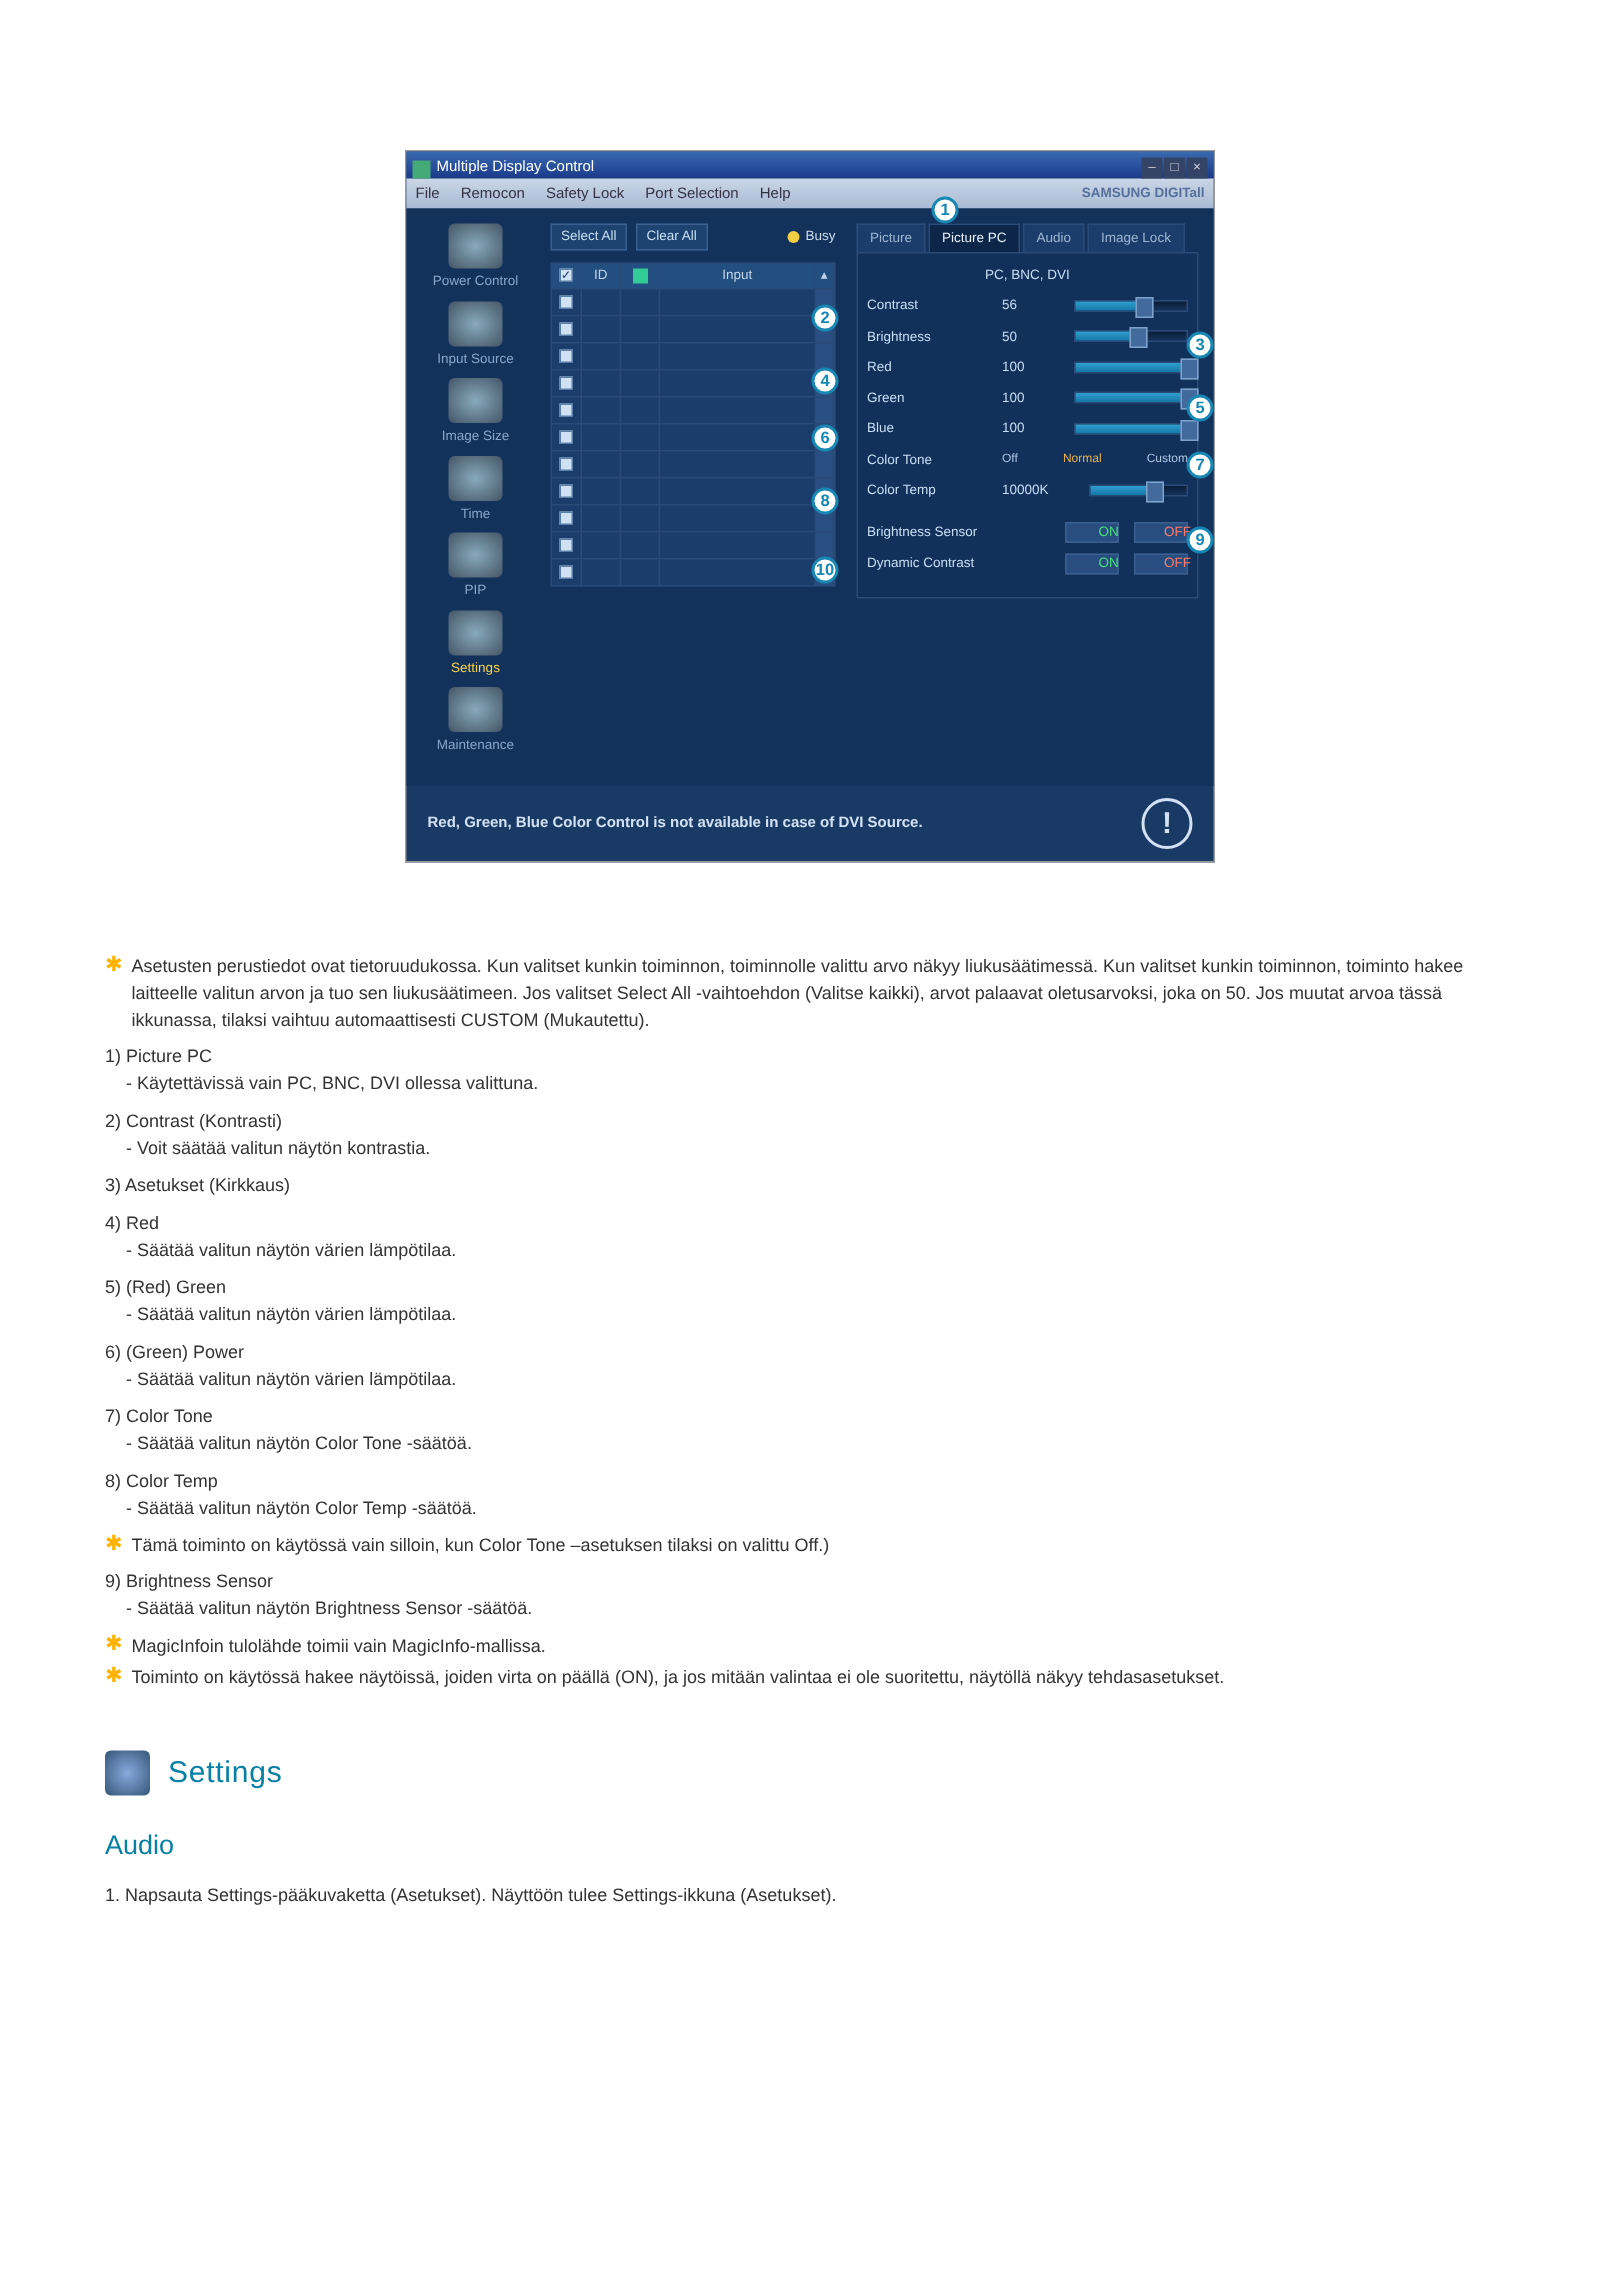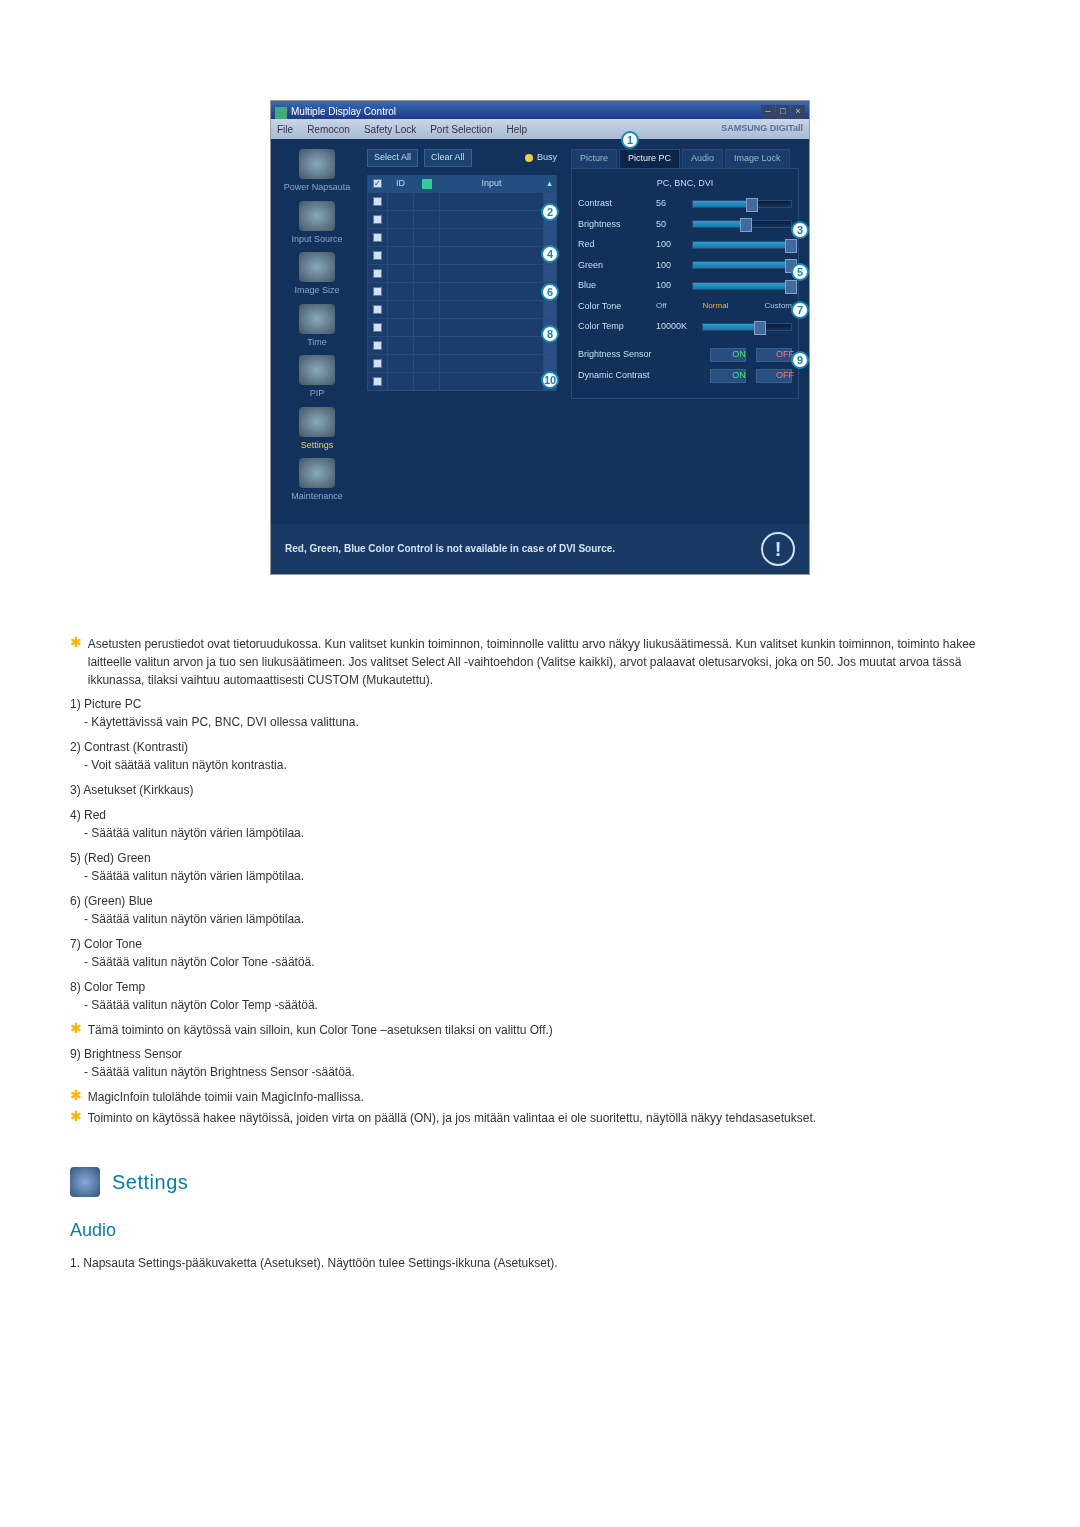--- a/index.html
+++ b/index.html
@@ -28,21 +28,21 @@
   .grid-chk.checked::after{content:"✓"; font-size:8px; color:#1a3a66; line-height:8px; display:block;}
   .grid-body{ }
   .grow{ display:flex; height:18px;}
   .gc{ border-right:1px solid #2a4a78;border-top:1px solid #2a4a78; display:flex;align-items:center;justify-content:center;}
   .gc.chk{width:20px;} .gc.id{width:26px;} .gc.icon{width:26px;} .gc.input{flex:1;} .gc.scroll{width:12px;background:#2a4f82;}
   .panel { flex:1; color:#bcd2ea; font-size:9px; padding-left:6px; position:relative;}
   .tabs { display:flex; gap:2px; font-size:9px;}
   .tab { padding:2px 8px; background:#1b3d6b; border:1px solid #2a4a78; color:#9cb6d2; border-bottom:none;}
   .tab.active { background:#0c2548; color:#e6f0fb;}
   .mode{ text-align:center; color:#c7dff5; margin:4px 0 4px;}
-  .param{ display:flex; align-items:center; gap:6px; margin: 7px 0;}
+  .param{ display:flex; align-items:center; gap:18px; margin: 7px 0;}
   .plabel{ width:72px; color:#c7dff5;}
   .pval{ width:30px; color:#c7dff5;}
   .slider{ flex:1; height:8px; position:relative; background:linear-gradient(#0a1d38,#14335a); border:1px solid #2a4a78;}
   .slider .fill{ position:absolute; left:0; top:0; bottom:0; background:linear-gradient(#2f9fd0,#1578a8);}
   .slider .thumb{ position:absolute; top:-3px; width:12px;height:14px;background:#436a9c;border:1px solid #7fa2cc;}
   .ctone{ flex:1; display:flex; justify-content:space-between; font-size:8px;}
   .ctone span{ color:#aac4e2;}
   .ctone span.sel{ color:#e9b44a;}
   .togglegroup{ display:flex; gap:10px; margin-left:auto;}
   .tog{ width:36px; height:14px; background:#284e80; border:1px solid #3a5f90; color:#cde; display:flex;align-items:center;justify-content:center;padding-left:22px;}
@@ -87,21 +87,21 @@
     <span>Port Selection</span>
     <span>Help</span>
     <span>SAMSUNG DIGITall</span>
   </div>
 
   <div class="content">
 
     <div class="sidebar">
       <div class="side-item">
           <div class="side-cube"></div>
-          <div class="label">Power Napsauta</div>
+          <div class="label">Power Control</div>
         </div>
       <div class="side-item">
           <div class="side-cube"></div>
           <div class="label">Input Source</div>
         </div>
       <div class="side-item">
           <div class="side-cube"></div>
           <div class="label">Image Size</div>
         </div>
       <div class="side-item">
@@ -354,21 +354,21 @@
       <span class="star">✱</span>
       <span>Asetusten perustiedot ovat tietoruudukossa. Kun valitset kunkin toiminnon, toiminnolle valittu arvo näkyy liukusäätimessä. Kun valitset kunkin toiminnon, toiminto hakee laitteelle valitun arvon ja tuo sen liukusäätimeen. Jos valitset Select All -vaihtoehdon (Valitse kaikki), arvot palaavat oletusarvoksi, joka on 50. Jos muutat arvoa tässä ikkunassa, tilaksi vaihtuu automaattisesti CUSTOM (Mukautettu).</span>
     </div>
 
   <ul class="num-list">
     <li><span class="lnum">1)</span> <span class="ltitle">Picture PC</span><span class="ldesc">- Käytettävissä vain PC, BNC, DVI ollessa valittuna.</span></li>
     <li><span class="lnum">2)</span> <span class="ltitle">Contrast (Kontrasti)</span><span class="ldesc">- Voit säätää valitun näytön kontrastia.</span></li>
     <li><span class="lnum">3)</span> <span class="ltitle">Asetukset (Kirkkaus)</span></li>
     <li><span class="lnum">4)</span> <span class="ltitle">Red</span><span class="ldesc">- Säätää valitun näytön värien lämpötilaa.</span></li>
     <li><span class="lnum">5)</span> <span class="ltitle">(Red) Green</span><span class="ldesc">- Säätää valitun näytön värien lämpötilaa.</span></li>
-    <li><span class="lnum">6)</span> <span class="ltitle">(Green) Blue</span><span class="ldesc">- Säätää valitun näytön värien lämpötilaa.</span></li>
+    <li><span class="lnum">6)</span> <span class="ltitle">(Green) Power</span><span class="ldesc">- Säätää valitun näytön värien lämpötilaa.</span></li>
     <li><span class="lnum">7)</span> <span class="ltitle">Color Tone</span><span class="ldesc">- Säätää valitun näytön Color Tone -säätöä.</span></li>
     <li><span class="lnum">8)</span> <span class="ltitle">Color Temp</span><span class="ldesc">- Säätää valitun näytön Color Temp -säätöä.</span></li>
   </ul>
 
   <div class="star-line">
       <span class="star">✱</span>
       <span>Tämä toiminto on käytössä vain silloin, kun Color Tone –asetuksen tilaksi on valittu Off.)</span>
     </div>
 
   <ul class="num-list">

